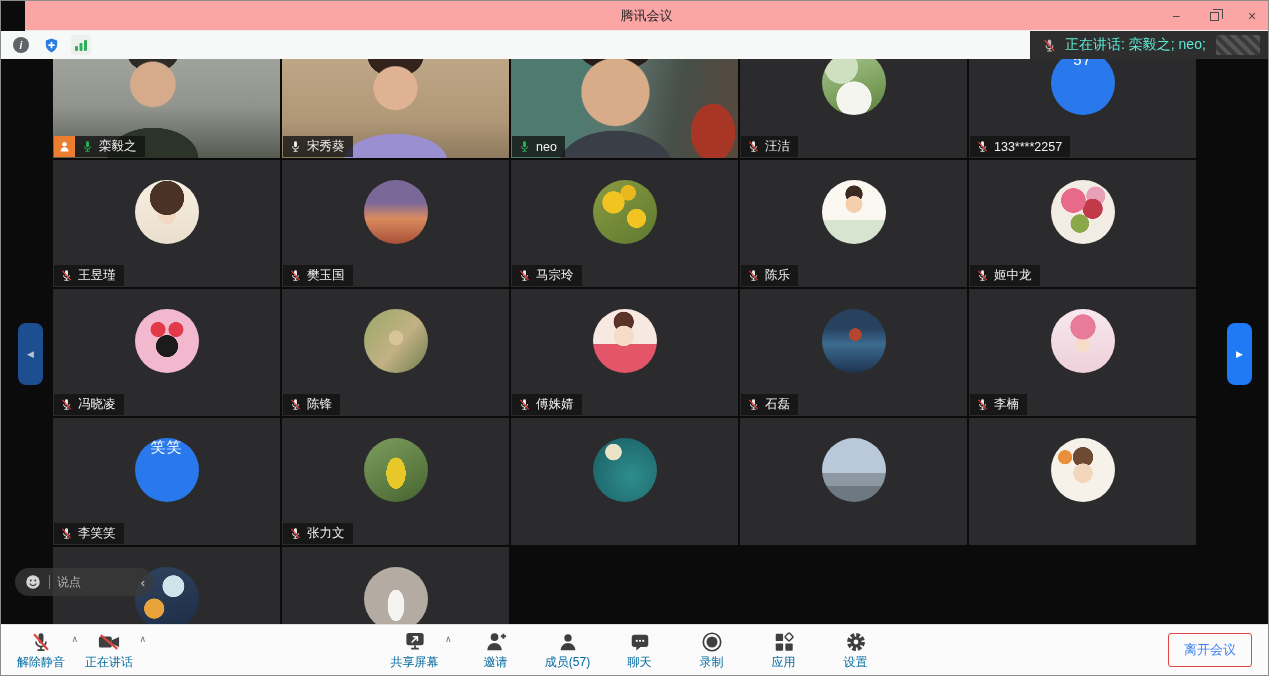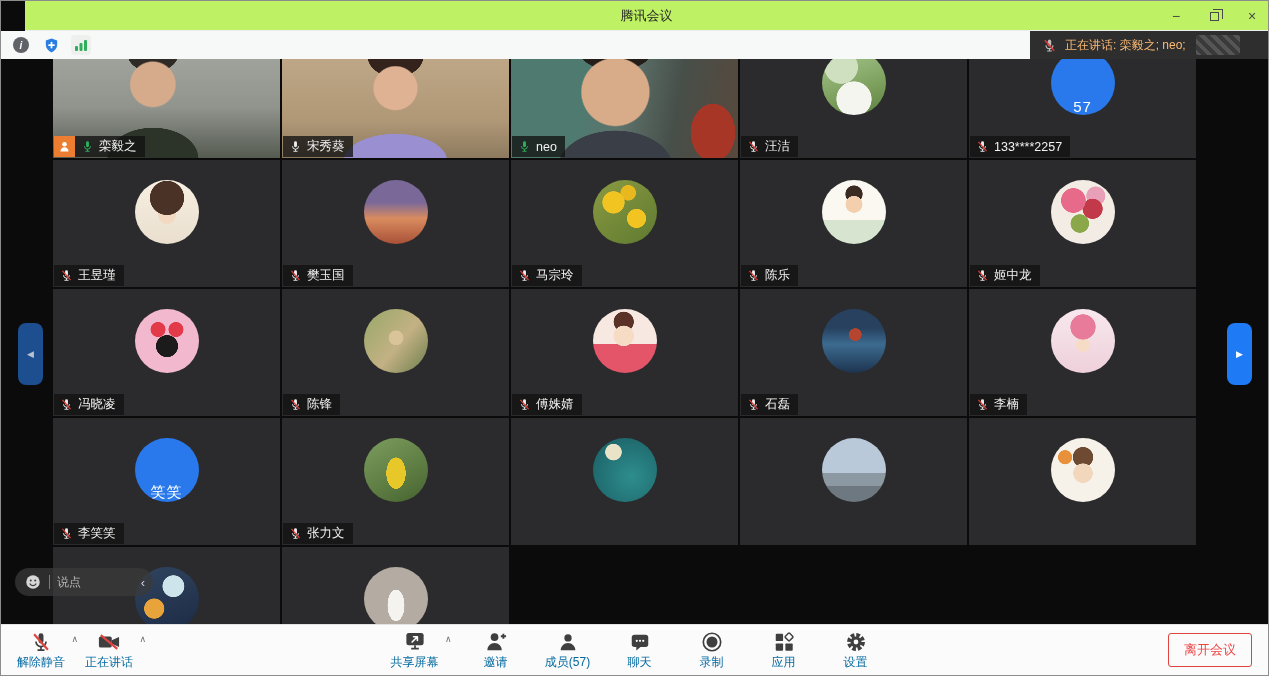--- a/index.html
+++ b/index.html
@@ -7,21 +7,21 @@
   body {
     font-family:"Liberation Sans","DejaVu Sans",sans-serif;
     background:#000; position:relative; overflow:hidden;
   }
   .window {
     position:absolute; inset:0; border:1px solid #8c8c8c; background:#0b0b0b;
     display:flex; flex-direction:column;
   }
   
   .titlebar {
-    height:30px; background:#bef264; position:relative; flex:0 0 30px;
+    height:30px; background:#fca5a5; position:relative; flex:0 0 30px;
     border-bottom:1px solid #ececec;
     margin-left:24px;
   }
   .title {
     position:absolute; left:0; right:0; top:0; height:30px; line-height:30px;
     text-align:center; font-size:13px; color:#262626;
   }
   .win-controls {
     position:absolute; right:8px; top:0; height:30px; display:flex; align-items:center; gap:22px;
   }
@@ -36,36 +36,36 @@
     display:flex; align-items:center; padding-left:10px; gap:10px;
   }
   .badge-ico { width:20px; height:20px; border-radius:4px; display:flex; align-items:center; justify-content:center; }
   .info-circle { width:16px; height:16px; border-radius:50%; background:#5f6368; color:#fff;
     font-size:10px; font-weight:bold; display:flex; align-items:center; justify-content:center; font-style:italic;}
   .signal-bg { background:#eef0ee; }
   .speaking-bar {
     position:absolute; right:0; top:0; height:28px; width:238px; background:#2e2e2e;
     display:flex; align-items:center; padding:0 8px 0 12px; gap:8px;
   }
-  .speaking-text { color:#fdba74; font-size:12px; white-space:nowrap; }
+  .speaking-text { color:#5eead4; font-size:14px; white-space:nowrap; }
   .mosaic { width:44px; height:20px; border-radius:2px; margin-left:2px;
     background:repeating-linear-gradient(45deg,#555 0 4px,#3a3a3a 4px 8px); filter:blur(.6px); }
   
   .main { flex:1 1 auto; position:relative; background:#0b0b0b; overflow:hidden; }
   .grid {
     position:absolute; left:52px; top:-28px; width:1143px;
     display:grid; grid-template-columns:repeat(5,1fr); grid-auto-rows:127px; gap:2px;
   }
   .cell { position:relative; background:#2b2b2d; overflow:hidden; }
   .cell.active { box-shadow:inset 0 0 0 2px #21a351; }
   .media { position:absolute; inset:0; }
   .avatar-wrap { position:absolute; inset:0; display:flex; justify-content:center; }
   .avatar {
     width:64px; height:64px; border-radius:50%; margin-top:20px; overflow:hidden;
-    display:flex; align-items:flex-end; justify-content:center;
+    display:flex; align-items:flex-start; justify-content:center;
   }
   .avatar-text { color:#fff; font-size:15px; letter-spacing:1px; }
   .tile-label { position:absolute; left:1px; bottom:1px; height:21px; display:flex; z-index:2; }
   .host-badge { width:21px; height:21px; background:#ed7d31; display:flex; align-items:center; justify-content:center; }
   .label-body {
     background:rgba(18,18,18,.78); display:flex; align-items:center; gap:5px; padding:0 8px 0 6px;
   }
   .pname { color:#f2f2f2; font-size:12.5px; white-space:nowrap; }
   .mic-ico { width:13px; height:13px; display:block; }
   .mic-ico svg { width:13px; height:13px; display:block; }
@@ -138,21 +138,21 @@
   .tb-group-center { display:flex; gap:26px; }
   .tb-item {
     position:relative; display:flex; flex-direction:column; align-items:center;
     min-width:46px; cursor:pointer;
   }
   .tb-item .ico { height:24px; display:flex; align-items:flex-end; justify-content:center; }
   .tb-item .lbl { font-size:12px; color:#0369a1; margin-top:1px; white-space:nowrap; }
   .tb-chevron { position:absolute; right:-13px; top:5px; font-size:9px; color:#6e6e6e; cursor:pointer; }
   .leave-btn {
     position:absolute; right:16px; top:50%; transform:translateY(-50%);
-    border:1px solid #e0443e; color:#ef4444; background:transparent; border-radius:3px;
+    border:1px solid #e0443e; color:#3b82f6; background:transparent; border-radius:3px;
     font-size:13px; padding:7px 15px; font-family:inherit; cursor:pointer;
   }
 </style>
 </head>
 <body>
 
 <div class="window">
 
   <div class="titlebar">
     <div class="title">腾讯会议</div>

